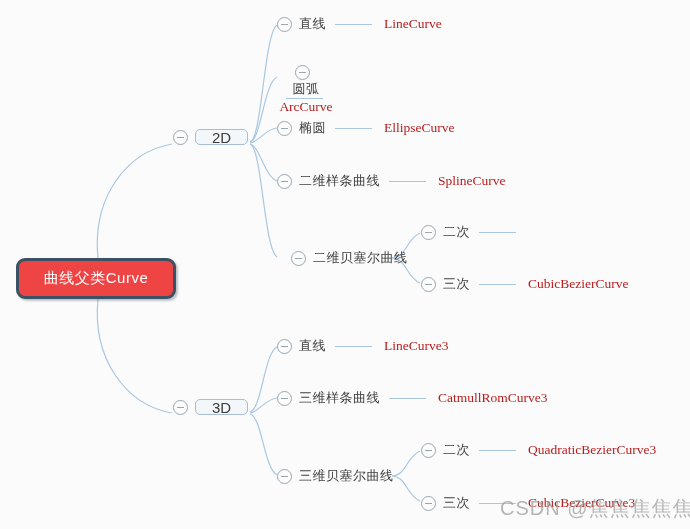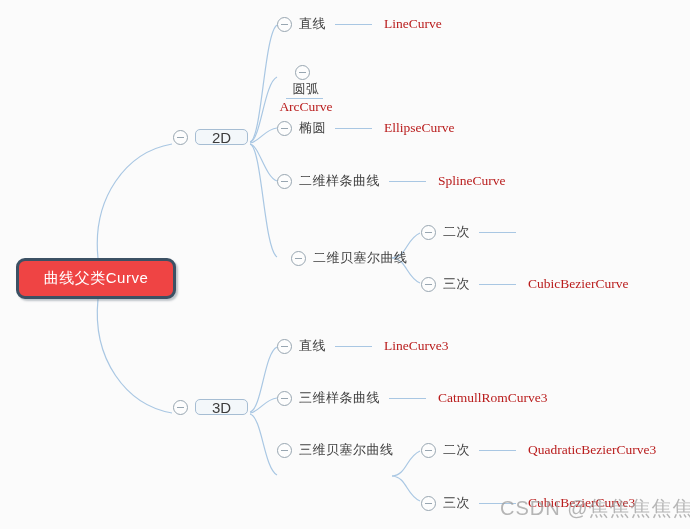--- a/index.html
+++ b/index.html
@@ -225,21 +225,21 @@
 
   <div class="row" style="left:277px; top:387px;">
     <span class="collapse">
         <span class="minus"></span>
       </span>
     <span class="zh">三维样条曲线</span>
     <span class="link-line"></span>
     <span class="en">CatmullRomCurve3</span>
   </div>
 
-  <div class="row" style="left:277px; top:439px;">
+  <div class="row" style="left:277px; top:465px;">
     <span class="collapse">
         <span class="minus"></span>
       </span>
     <span class="zh">三维贝塞尔曲线</span>
   </div>
 
   <div class="row" style="left:421px; top:439px;">
     <span class="collapse">
         <span class="minus"></span>
       </span>

